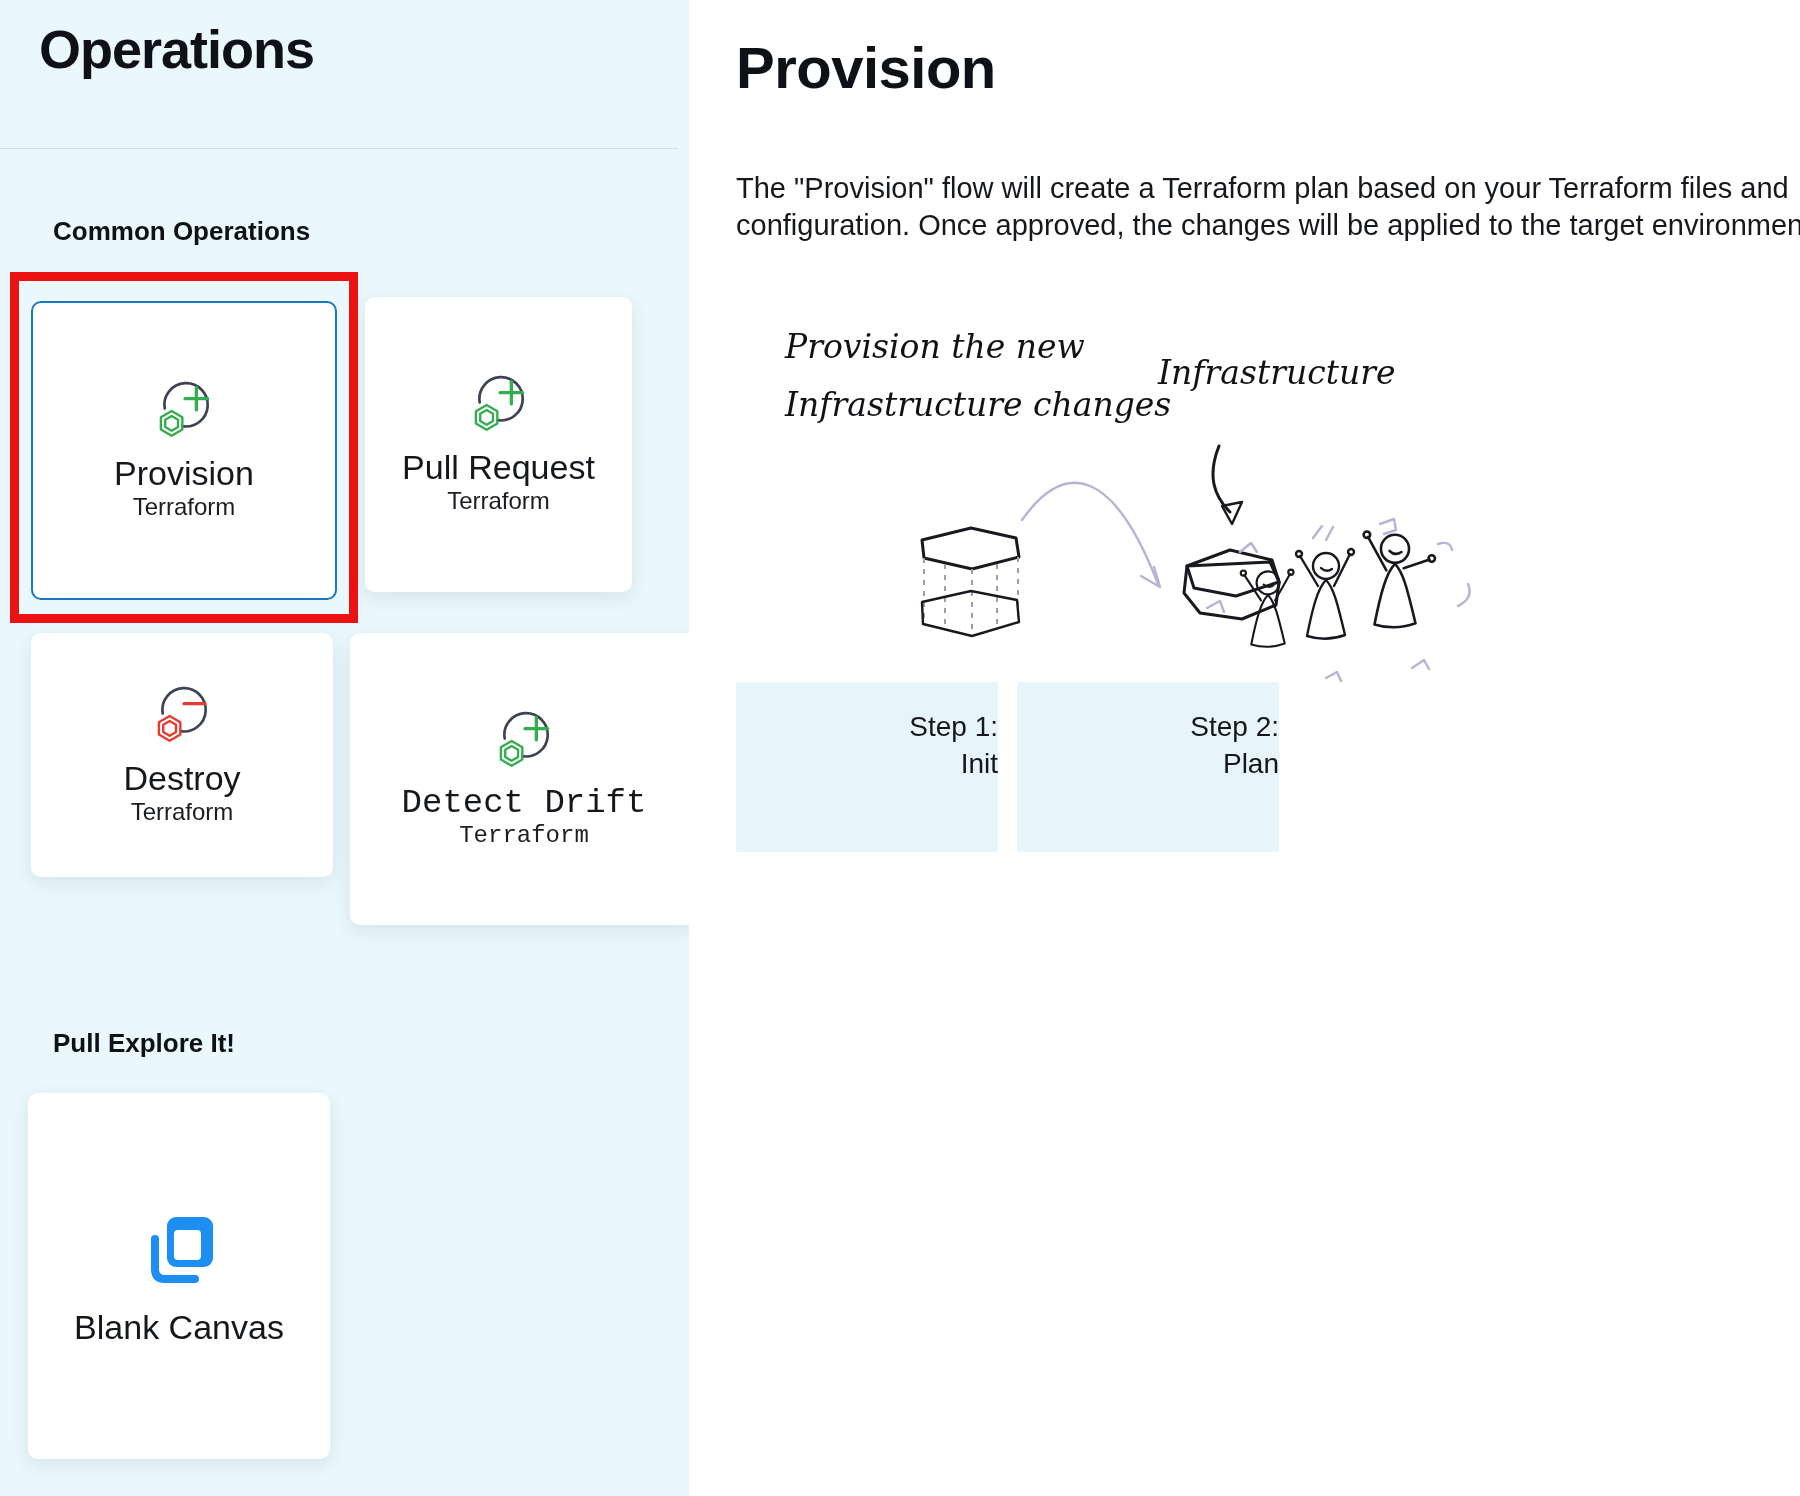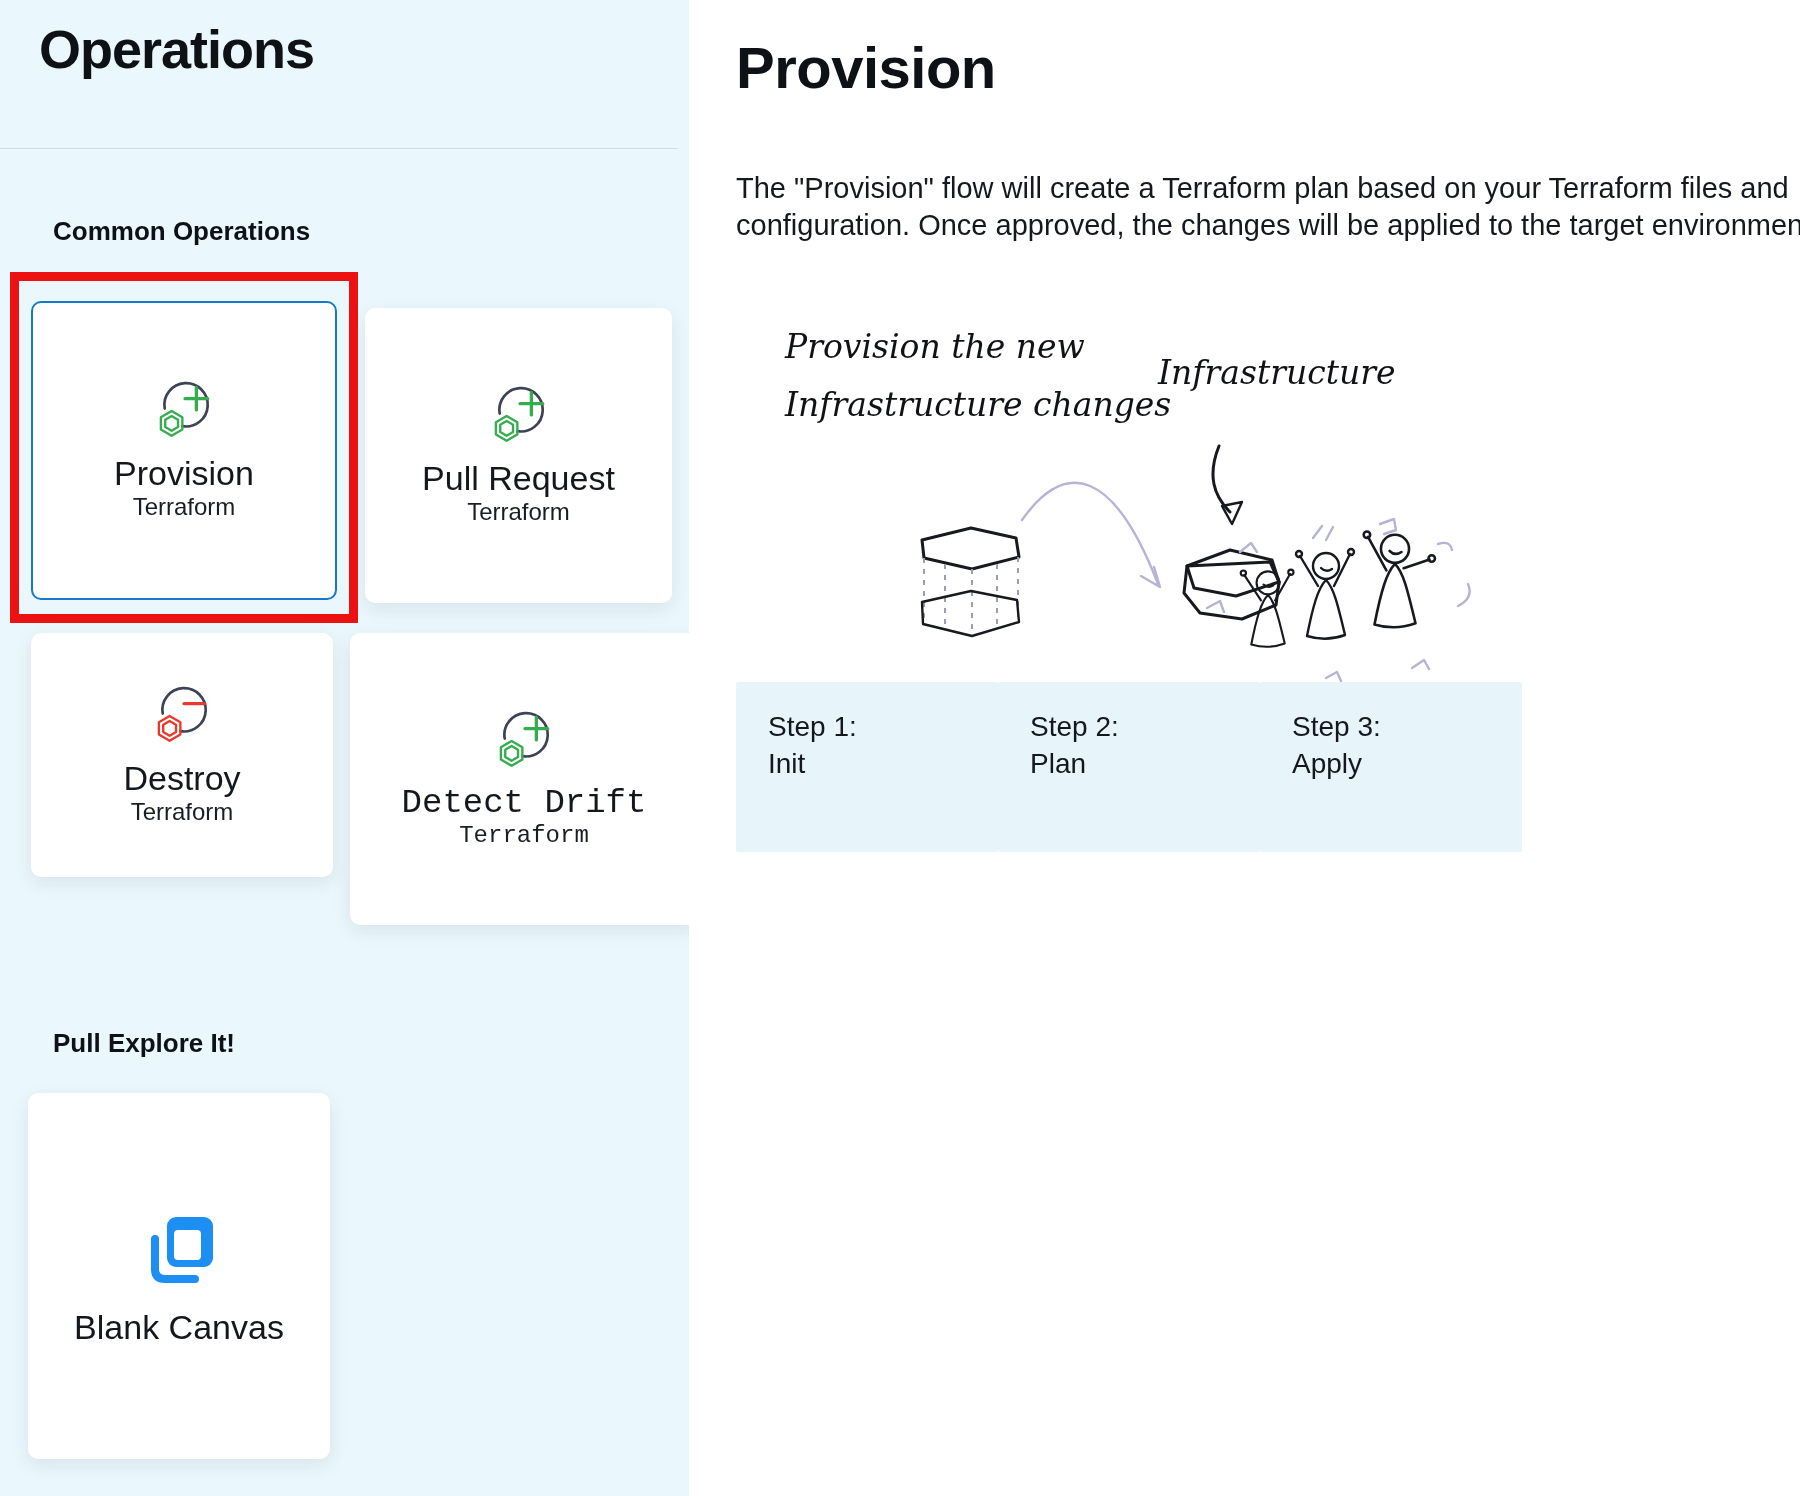--- a/index.html
+++ b/index.html
@@ -13,21 +13,21 @@
   .sidebar-divider{position:absolute;left:0;top:148px;width:678px;height:1px;background:#d6dde2;}
   .section-heading{position:absolute;left:39px;margin:14px;font-size:26px;font-weight:700;color:#0e1217;}
   .heading-common{top:202px;}
   .heading-explore{top:1014px;}
   .op-card{
     position:absolute;background:#fff;border-radius:10px;
     box-shadow:0 6px 18px rgba(45,66,89,.10);
     display:flex;flex-direction:column;align-items:center;justify-content:center;cursor:pointer;
   }
   .card-provision{left:31px;top:301px;width:302px;height:295px;border:2px solid var(--selected-blue);box-shadow:none;}
-  .card-pull-request{left:365px;top:308px;width:307px;height:295px;}
+  .card-pull-request{left:365px;top:297px;width:267px;height:295px;}
   .card-destroy{left:31px;top:633px;width:302px;height:244px;}
   .card-detect-drift{left:350px;top:633px;width:348px;height:292px;font-family:Liberation Mono, monospace;}
   .card-blank-canvas{left:28px;top:1093px;width:302px;height:366px;}
   .op-title{font-size:34px;color:#14171c;margin-top:12px;}
   .op-subtitle{font-size:24px;color:#1a1d23;}
   .annotation-box{
     position:absolute;left:10px;top:272px;width:348px;height:351px;
     border:9px solid var(--annotation-red);box-sizing:border-box;pointer-events:none;z-index:5;
   }
   
@@ -40,21 +40,21 @@
   
   .main{position:absolute;left:689px;top:0;width:1111px;height:1496px;background:#fff;}
   .main-title{position:absolute;left:47px;top:34px;margin:0;font-size:58px;font-weight:700;color:#0e1217;letter-spacing:-0.5px;}
   .main-desc{position:absolute;left:47px;top:170px;width:1100px;margin:0;font-size:29px;line-height:37px;color:#15181d;}
   .illustration{position:absolute;left:81px;top:300px;}
   .hand-text{font-family:"DejaVu Serif",serif;font-style:italic;font-size:33px;fill:#101215;}
   .sketch-dark{fill:none;stroke:#17191e;stroke-width:3;stroke-linecap:round;stroke-linejoin:round;}
   .sketch-thin{fill:none;stroke:#17191e;stroke-width:2.4;stroke-linecap:round;stroke-linejoin:round;}
   .sketch-dash{fill:none;stroke:#9aa0ab;stroke-width:2;stroke-dasharray:5 6;}
   .sketch-purple{fill:none;stroke:var(--sketch-purple);stroke-width:2.4;stroke-linecap:round;stroke-linejoin:round;}
-  .steps{position:absolute;left:47px;top:682px;display:flex;gap:0;}
+  .steps{position:absolute;left:47px;top:682px;display:flex;gap:19px;text-align:right;}
   .step-card{
     width:230px;height:118px;padding:26px 0 26px 32px;background:var(--step-bg);
     border-radius:2px;font-size:28px;line-height:37px;color:#14171c;
   }
 </style>
 </head>
 <body>
 
 <div class="sidebar">
   <h1 class="sidebar-title">Operations</h1>
@@ -200,18 +200,14 @@
 
   <div class="steps">
     <div class="step-card">
       <div>Step 1:</div>
       <div>Init</div>
     </div>
     <div class="step-card">
       <div>Step 2:</div>
       <div>Plan</div>
     </div>
-    <div class="step-card">
-      <div>Step 3:</div>
-      <div>Apply</div>
-    </div>
   </div>
 </div>
 
 </body></html>

